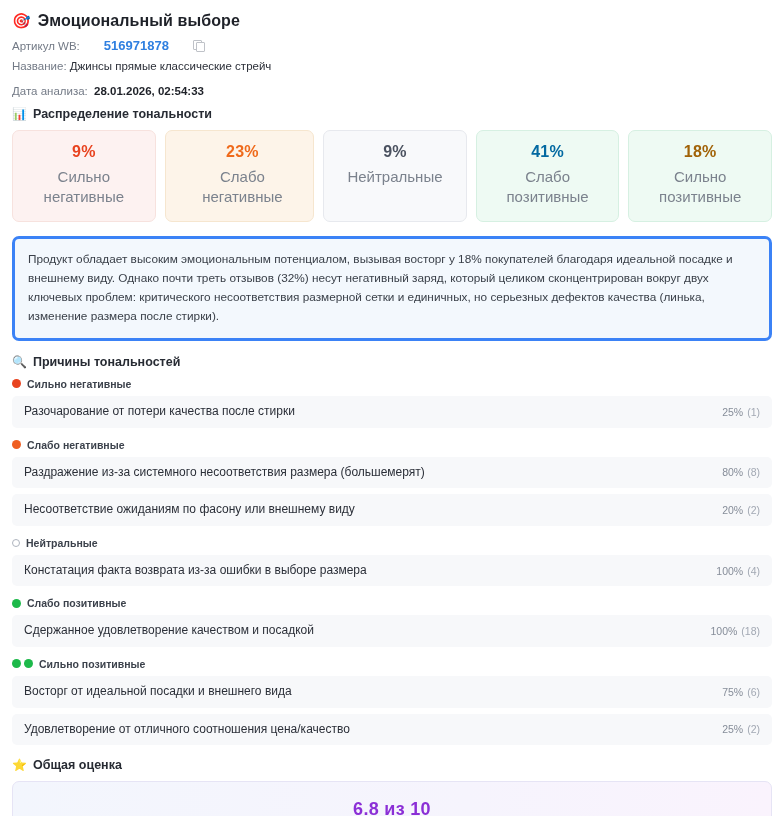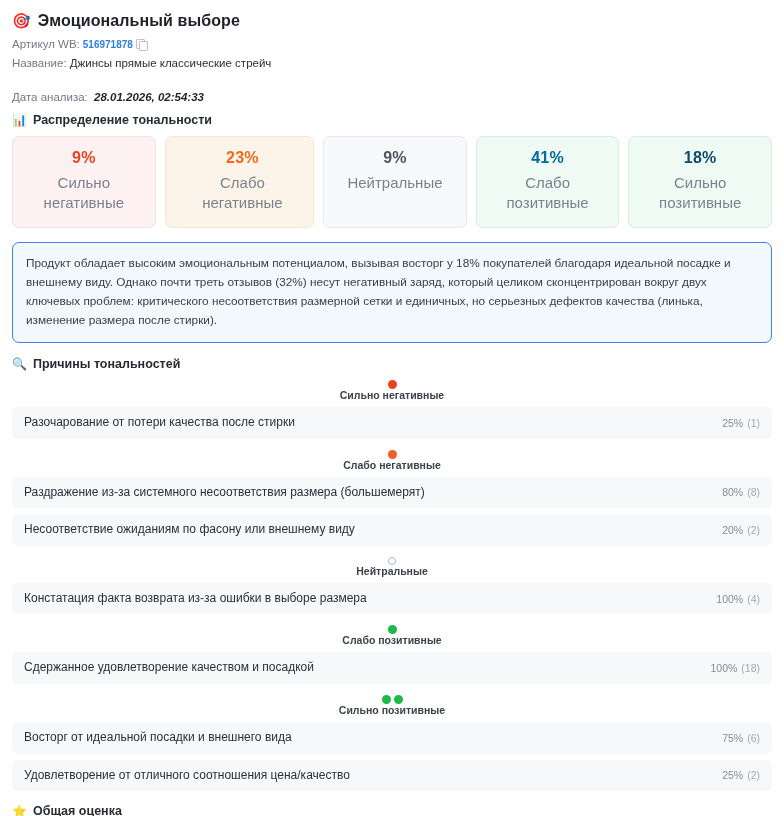--- a/index.html
+++ b/index.html
@@ -41,30 +41,30 @@
   .page-title {
     font-size: 16px;
     font-weight: bold;
     color: #1e2128;
     letter-spacing: .1px;
   }
 
   .meta-line {
     display: flex;
     align-items: center;
-    gap: 3px;
+    gap: 24px;
     font-size: 11.5px;
     margin-bottom: 7px;
     color: #6d7480;
   }
   .meta-label { color: #737a86; }
   .meta-art {
     color: #2f7fe0;
     font-weight: bold;
-    font-size: 10px;
+    font-size: 13px;
   }
   .copy-icon {
     width: 11px; height: 11px;
     position: relative;
     display: inline-block;
     cursor: pointer;
     opacity: .55;
   }
   .copy-icon::before,
   .copy-icon::after {
@@ -73,29 +73,29 @@
     border: 1px solid #8c929c;
     border-radius: 1px;
     width: 7px; height: 8px;
   }
   .copy-icon::before { left: 0; top: 0; }
   .copy-icon::after { left: 3px; top: 2px; background: #fff; }
 
   .meta-line2 {
     font-size: 11.5px;
     color: #6d7480;
-    margin-bottom: 22px;
+    margin-bottom: 13px;
   }
   .meta-line2 .val { color: #2b2f38; }
   .meta-line3 {
     font-size: 11.5px;
     color: #6d7480;
     margin-bottom: 10px;
   }
-  .meta-line3 .val { color: #1e2128; font-weight: bold; padding-left: 3px; font-style: italic; }
+  .meta-line3 .val { color: #1e2128; font-weight: bold; padding-left: 3px; }
 
   
   .section-title {
     display: flex;
     align-items: center;
     gap: 6px;
     font-size: 12.5px;
     font-weight: bold;
     color: #272b33;
     margin: 0 0 9px 0;
@@ -129,44 +129,43 @@
   }
   .card.neg-strong { background: #fdf2f1; border-color: #f7e2de; }
   .card.neg-strong .pct { color: #e8431f; }
   .card.neg-weak { background: #fdf4e9; border-color: #f6e6cf; padding-left: 12px; }
   .card.neg-weak .pct { color: #ef6a1b; }
   .card.neutral { background: #f8f9fb; border-color: #e7e9ee; }
   .card.neutral .pct { color: #4b5260; }
   .card.pos-weak { background: #eefaf3; border-color: #d6f0e2; }
   .card.pos-weak .pct { color: #0369a1; }
   .card.pos-strong { background: #eefaf3; border-color: #d6f0e2; }
-  .card.pos-strong .pct { color: #0c4a6e; }
+  .card.pos-strong .pct { color: #a16207; }
 
   
   .summary-box {
     background: #f3f8fd;
-    border: 1px solid #3b82f6;
+    border: 3px solid #3b82f6;
     border-radius: 7px;
     padding: 11px 13px 12px 13px;
     font-size: 11.8px;
     line-height: 1.62;
     color: #3a4049;
     margin-bottom: 14px;
   }
 
   
   .reasons { margin-bottom: 2px; }
   .group-head {
     display: flex;
-    align-items: center;
+    gap: 6px;
     font-size: 10.5px;
     font-weight: bold;
     color: #3c424c;
     margin: 11px 0 6px 0;
-    flex-direction: column;
   }
   .group-head:first-child { margin-top: 0; }
   .dot {
     width: 9px; height: 9px;
     border-radius: 50%;
     display: inline-block;
     flex: 0 0 auto;
   }
   .dot.red { background: #e8431f; }
   .dot.orange { background: #ef5f22; }

